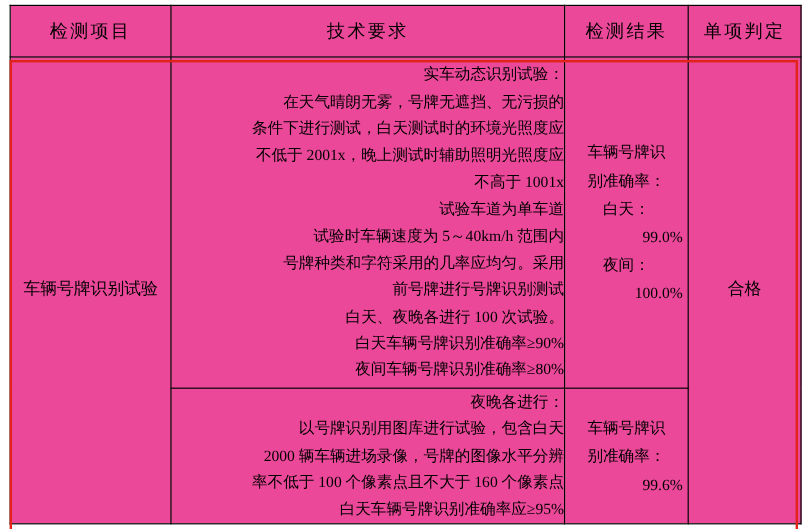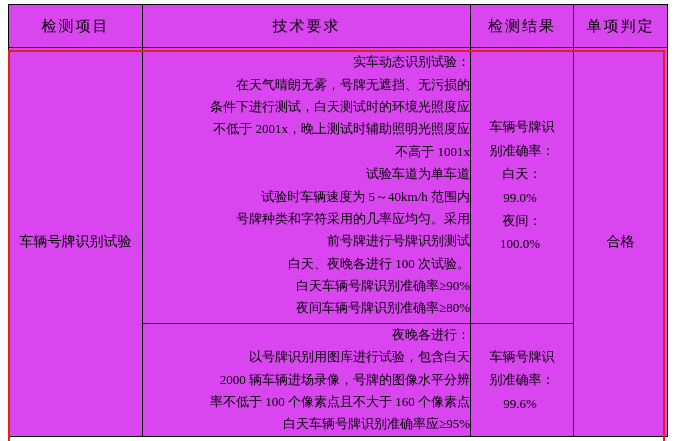--- a/index.html
+++ b/index.html
@@ -24,21 +24,21 @@
   table.report {
     border-collapse: collapse;
     width: 659px;
     margin: 4px 0 0 8px;
     table-layout: fixed;
   }
   table.report td, table.report th {
     border: 1px solid #000000;
     vertical-align: middle;
     padding: 0;
-    background: #d946ef;
+    background: #ec4899;
   }
   .hdr {
     text-align: center;
     font-size: 15px;
     letter-spacing: 2px;
     height: 42px;
     font-weight: normal;
   }
   .col-item { width: 134px; }
   .col-req  { width: 328px; }
@@ -59,21 +59,21 @@
   }
   .cell-req .ind1 { display: block; }
   .cell-req .ind2 { display: block; text-indent: 2em; }
   .cell-req .ind3 { display: block; text-indent: 3em; }
   .cell-res {
     font-size: 13px;
     line-height: 1.8;
     padding: 4px 6px;
     text-align: left;
   }
-  .cell-res .right { display: block; text-align: center; padding-right: 4px; }
+  .cell-res .right { display: block; text-align: right; padding-right: 4px; }
   .cell-res .lead { display: block; text-align: center; }
 
   
   .red-frame {
     position: absolute;
     left: 8px;
     top: 46px;
     width: 657px;
     height: 393px;
     border: 2px solid #e2231a;

